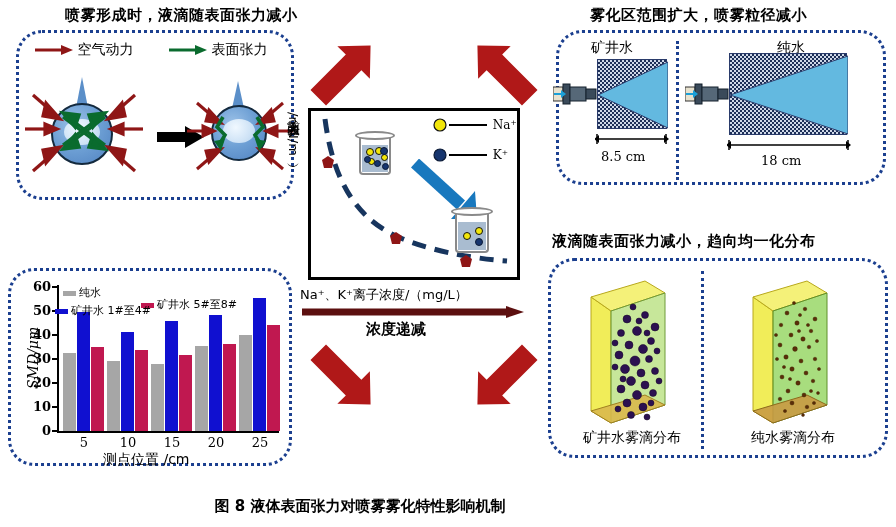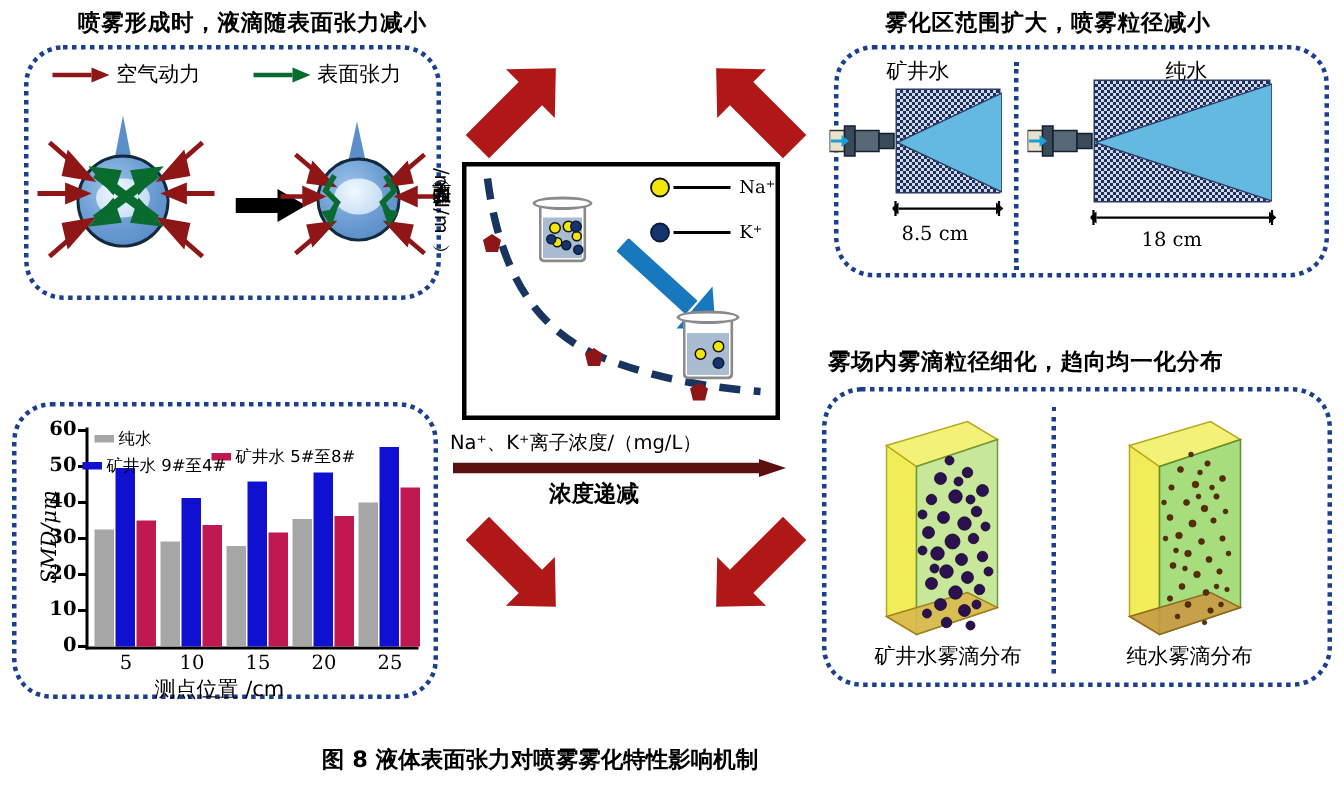--- a/index.html
+++ b/index.html
@@ -99,21 +99,21 @@
 
   
   #caption{
     position:absolute;left:0;top:497px;width:720px;text-align:center;
     font-size:15px;font-weight:700;font-family:"DejaVu Sans",sans-serif;
   }
 </style>
 </head>
 <body>
 
-<div class="abs ttl" style="left:5px;top:6px;padding-left:47px;">喷雾形成时，液滴随表面张力减小</div>
+<div class="abs ttl" style="left:18px;top:6px;padding-left:47px;">喷雾形成时，液滴随表面张力减小</div>
 
 <div class="panel" id="p1">
 
   <div class="legrow" style="left:14px;">
     <svg class="ar-s" width="40" height="12">
       <line x1="2" y1="6" x2="28" y2="6" stroke="#8f1616" stroke-width="3"></line>
       <polygon points="28,1 40,6 28,11" fill="#8f1616"></polygon>
     </svg>
     <span>空气动力</span>
   </div>
@@ -394,25 +394,25 @@
   <div class="ylab" style="left:14px;top:118px;">SMD/μm</div>
   <div class="xlab" style="left:92px;top:180px;">测点位置 /cm</div>
 
   <div class="lgd" style="left:52px;top:14px;">
     <span class="sw" style="background:#a6a6a6"></span><span>纯水</span>
   </div>
   <div class="lgd" style="left:130px;top:26px;">
     <span class="sw" style="background:#c01850"></span><span>矿井水 5#至8#</span>
   </div>
   <div class="lgd" style="left:44px;top:32px;">
-    <span class="sw" style="background:#1010d0"></span><span>矿井水 9#至4#</span>
+    <span class="sw" style="background:#1010d0"></span><span>矿井水 1#至4#</span>
   </div>
 </div>
 
-<div class="abs ttl" style="left:552px;top:232px;">雾场内雾滴粒径细化，趋向均一化分布</div>
+<div class="abs ttl" style="left:552px;top:232px;">液滴随表面张力减小，趋向均一化分布</div>
 
 <div class="panel" id="p5">
   <div class="divider" style="left:150px;top:10px;height:178px;"></div>
 
   <div class="cube" style="left:34px;top:14px;width:110px;height:150px;">
     <svg width="110" height="150">
       <polygon points="6,22 6,136 26,148 26,36" fill="#f0ec50" fill-opacity="0.95" stroke="#b8a81c" stroke-width="1"></polygon>
       <polygon points="6,22 60,6 80,18 26,36" fill="#f3ef6a" fill-opacity="0.9" stroke="#b8a81c" stroke-width="1"></polygon>
       <polygon points="26,36 80,18 80,130 26,148" fill="#b7e07d" fill-opacity="0.78" stroke="#6f9a3a" stroke-width="1"></polygon>
       <polygon points="6,136 60,120 80,130 26,148" fill="#d9b84d" fill-opacity="0.9" stroke="#a08020" stroke-width="1"></polygon>

